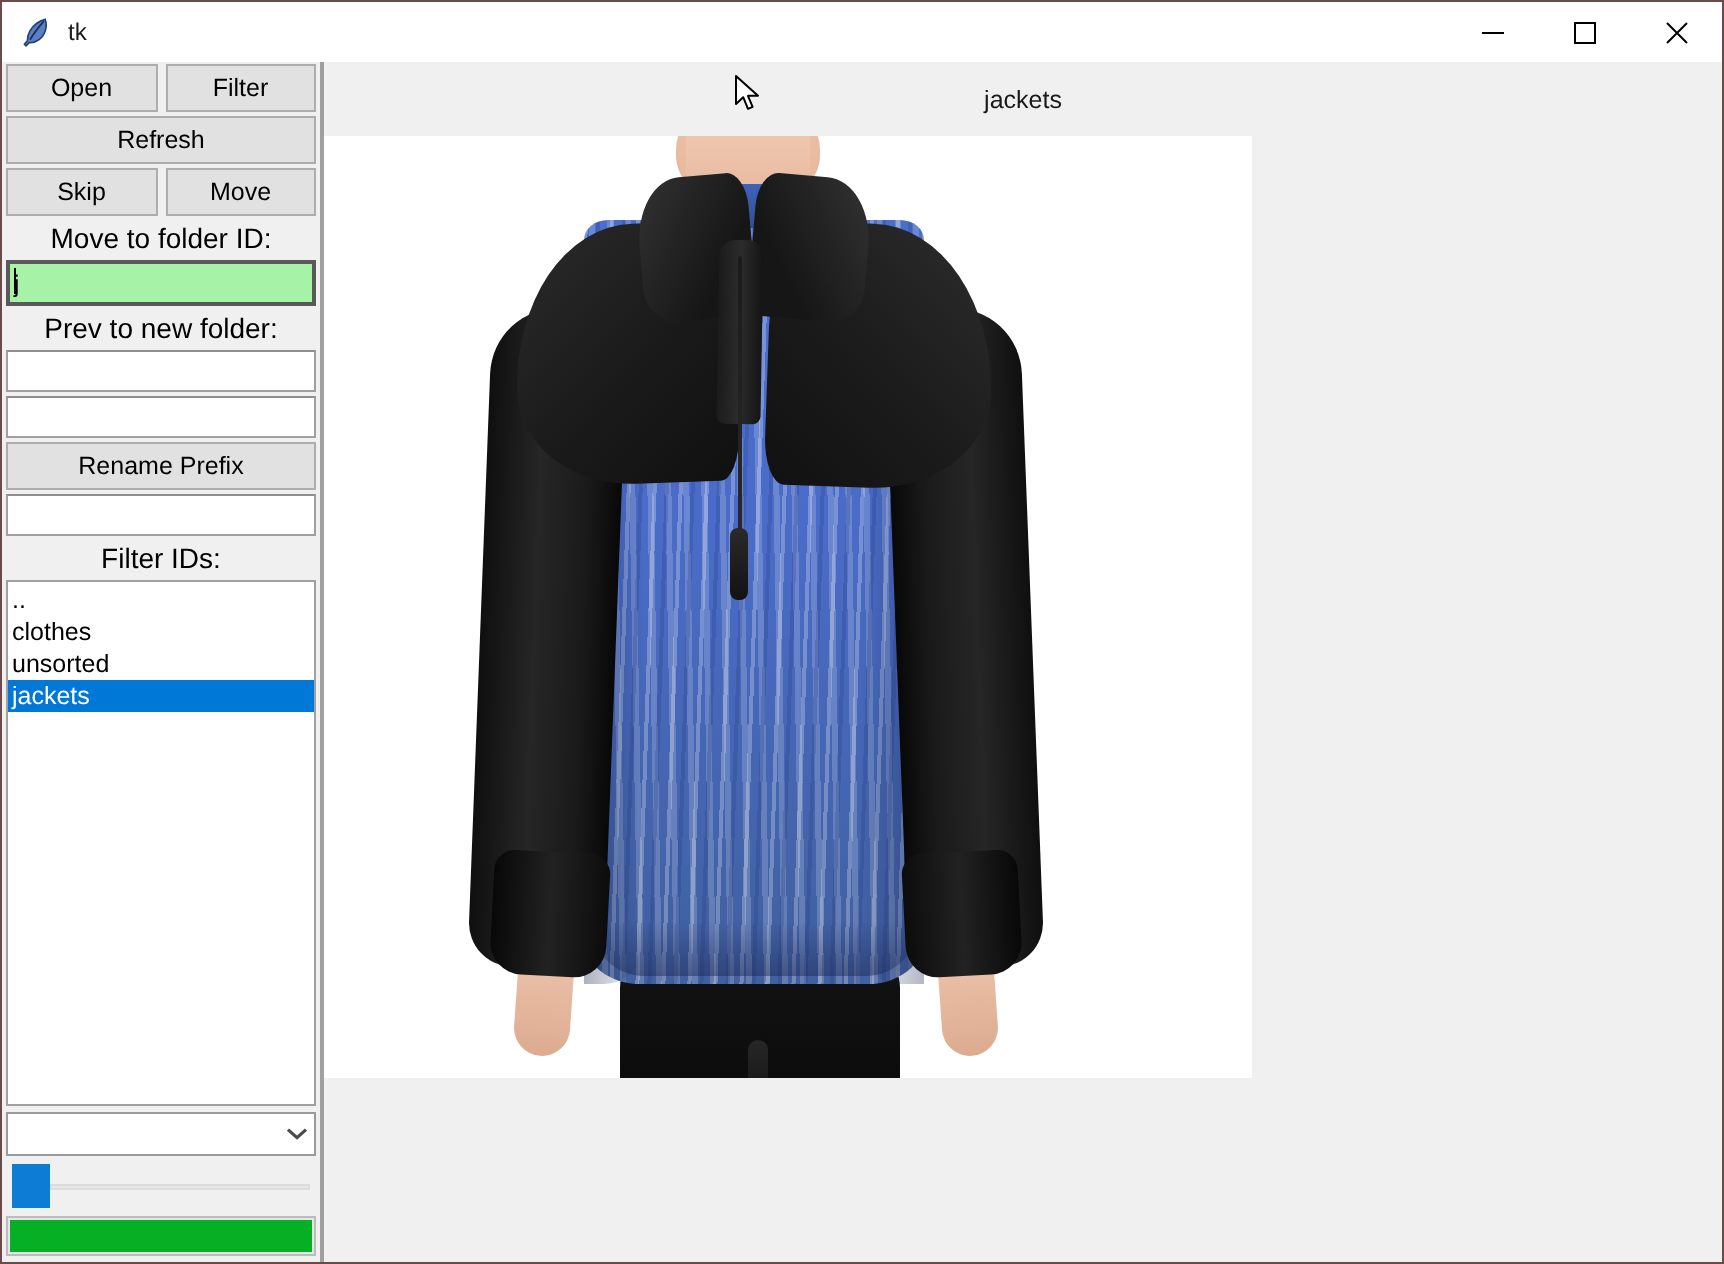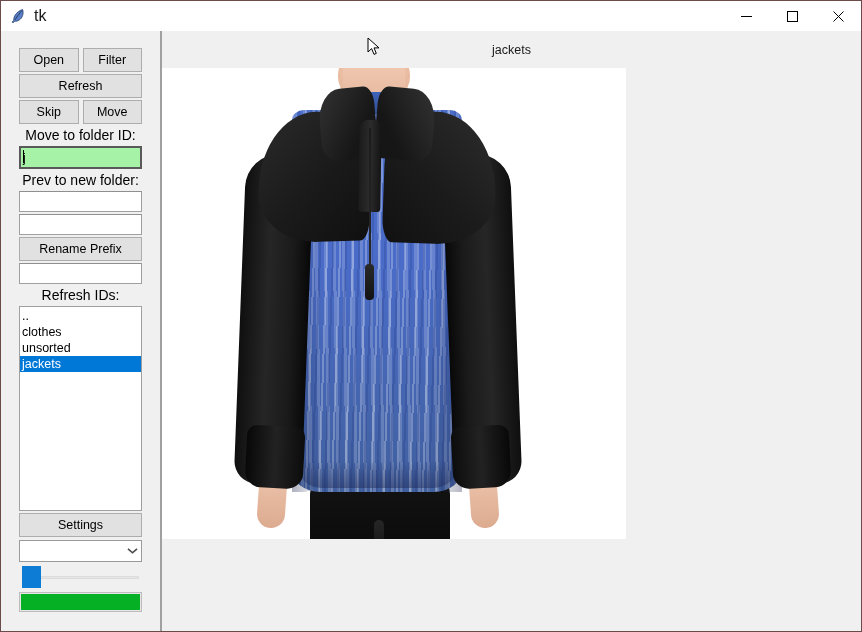--- a/index.html
+++ b/index.html
@@ -38,21 +38,21 @@
     position: relative;
   }
   .title-icon {
     width: 16px; height: 16px;
     margin-left: 9px;
     margin-right: 8px;
     position: relative;
     flex: 0 0 auto;
   }
   .title-text {
-    font-size: 16px;
+    font-size: 12px;
     color: #1b1b1b;
     font-family: "Liberation Sans", sans-serif;
     letter-spacing: 0.1px;
   }
   .titlebar-spacer { flex: 1 1 auto; }
   .winbtns { display: flex; height: 30px; flex: 0 0 auto; }
   .winbtn {
     width: 46px; height: 30px;
     display: flex;
     align-items: center;
@@ -70,21 +70,21 @@
 
   
   .sidebar {
     width: 161px;
     flex: 0 0 161px;
     box-sizing: border-box;
     background: #f0f0f0;
     border-right: 2px solid #a0a0a0;
     display: flex;
     flex-direction: column;
-    padding: 16px;
+    padding: 0;
     position: relative;
   }
   .sb-inner {
     display: flex;
     flex-direction: column;
     height: 100%;
     box-sizing: border-box;
   }
 
   .btn {
@@ -518,29 +518,28 @@
         <div class="entry focused"><span class="caret"></span><span class="focus-char">j</span></div>
 
         <div class="lbl">Prev to new folder:</div>
         <div class="entry"></div>
 
         <div class="entry"></div>
 
         <div class="btn">Rename Prefix</div>
         <div class="entry"></div>
 
-        <div class="lbl">Refresh IDs:</div>
+        <div class="lbl">Filter IDs:</div>
         <div class="listbox">
           <div class="list-item">..</div>
           <div class="list-item">clothes</div>
           <div class="list-item">unsorted</div>
           <div class="list-item selected">jackets</div>
         </div>
 
-        <div class="btn">Settings</div>
 
         <div class="combo">
           <div class="combo-value"></div>
           <div class="combo-arrow">
             <svg width="11" height="8" viewBox="0 0 11 8">
                 <path d="M1 1.8l4.5 4 4.5-4" fill="none" stroke="#4a4a4a" stroke-width="1.6"></path>
               </svg>
           </div>
         </div>
 

